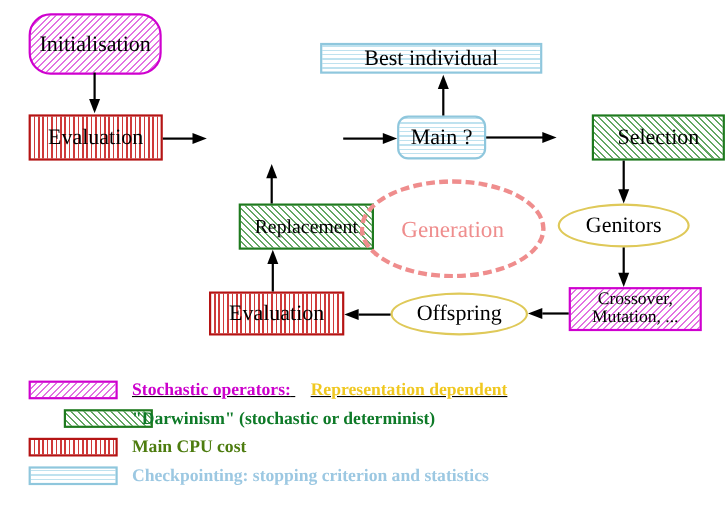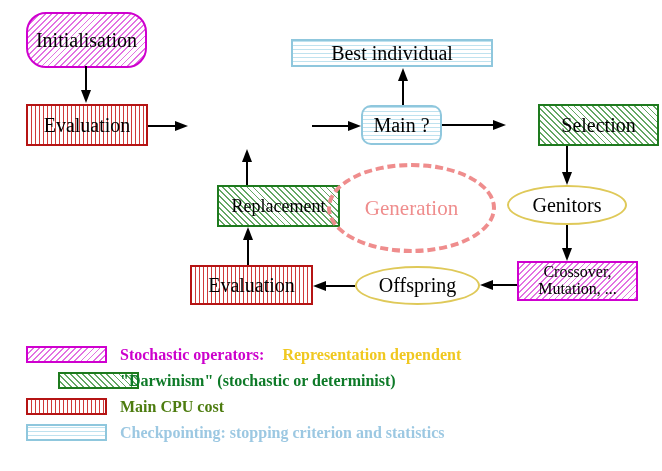--- a/index.html
+++ b/index.html
@@ -162,21 +162,21 @@
     <div class="lv" style="left:247px; top:239px; height:26px;"></div>
   </div>
 
   <div>
     <div class="ah up" style="left:242px; top:149px;"></div>
     <div class="lv" style="left:246px; top:161px; height:24px;"></div>
   </div>
 
   <div>
     <div class="legend-swatch hatch-magenta" style="left:26px; top:346px;"></div>
-    <div class="legend-label" style="top:346px;">
+    <div class="legend-label" style="top:346px;text-decoration:underline;">
       <span class="lt-magenta">Stochastic operators:</span>
       <span class="lt-gold">Representation dependent</span>
     </div>
 
     <div class="legend-swatch hatch-green" style="left:26px; top:372px;"></div>
     <div class="legend-label lt-green" style="top:372px;">"Darwinism" (stochastic or determinist)</div>
 
     <div class="legend-swatch stripe-red" style="left:26px; top:398px;"></div>
     <div class="legend-label lt-red" style="top:398px;">Main CPU cost</div>
 

